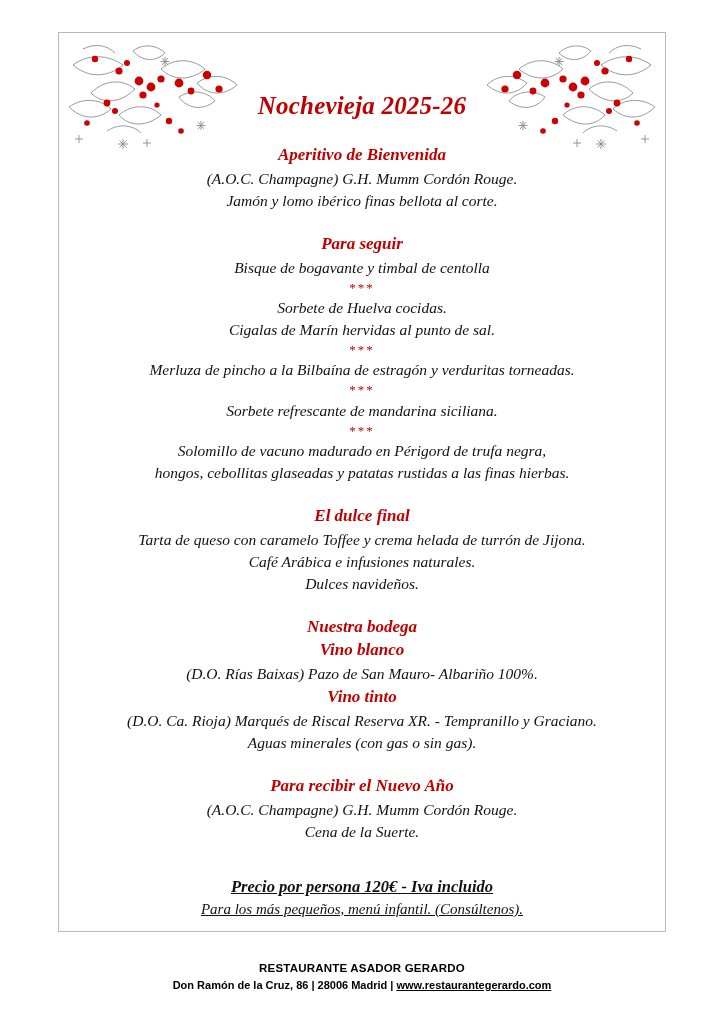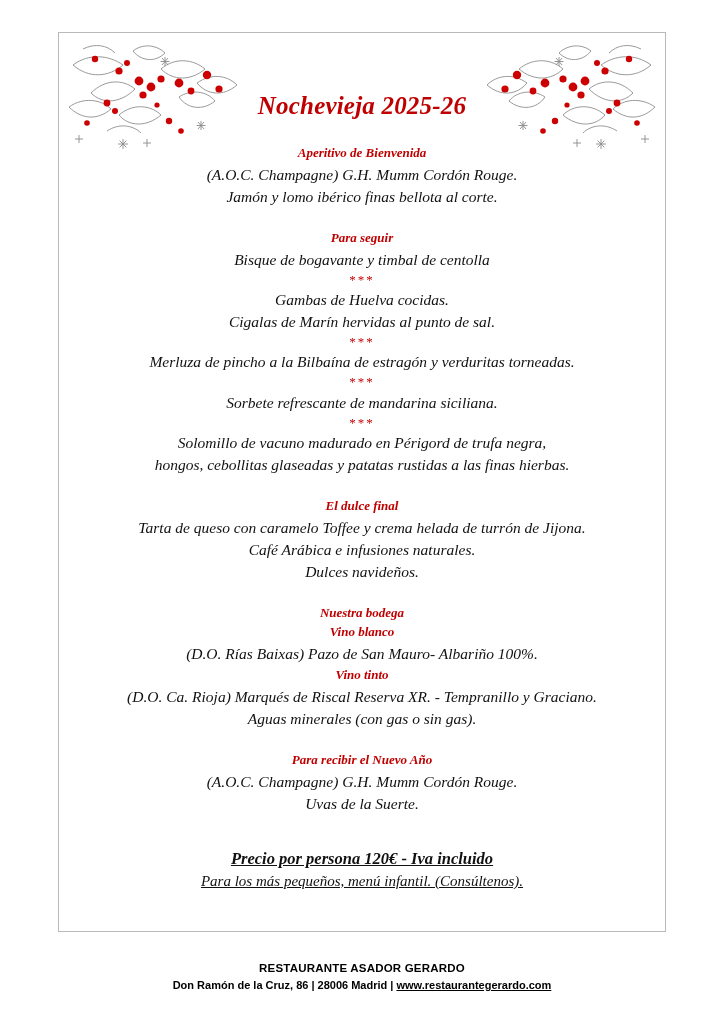--- a/index.html
+++ b/index.html
@@ -57,21 +57,21 @@
   }
   .doc-title .line2 { display: block; font-style: italic; }
 
   .section {
     margin-top: 22px;
   }
   .section-title {
     color: #c00000;
     font-weight: bold;
     font-style: italic;
-    font-size: 13px;
+    font-size: 17px;
     margin: 0 0 3px 0;
   }
   .section-title.tight {
     margin-top: 2px;
   }
   .line {
     font-style: italic;
     font-size: 15.5px;
     line-height: 1.42;
     margin: 0;
@@ -225,21 +225,21 @@
       <div class="section">
         <p class="section-title">Aperitivo de Bienvenida</p>
         <p class="line">(A.O.C. Champagne) G.H. Mumm Cordón Rouge.</p>
         <p class="line">Jamón y lomo ibérico finas bellota al corte.</p>
       </div>
 
       <div class="section">
         <p class="section-title">Para seguir</p>
         <p class="line">Bisque de bogavante y timbal de centolla</p>
         <p class="sep">***</p>
-        <p class="line">Gambas de Huelva cocidas.</p>
+        <p class="line">Sorbete de Huelva cocidas.</p>
         <p class="line">Cigalas de Marín hervidas al punto de sal.</p>
         <p class="sep">***</p>
         <p class="line">Merluza de pincho a la Bilbaína de estragón y verduritas torneadas.</p>
         <p class="sep">***</p>
         <p class="line">Sorbete refrescante de mandarina siciliana.</p>
         <p class="sep">***</p>
         <p class="line">Solomillo de vacuno madurado en Périgord de trufa negra,</p>
         <p class="line">hongos, cebollitas glaseadas y patatas rustidas a las finas hierbas.</p>
       </div>
 
@@ -255,21 +255,21 @@
         <p class="section-title tight">Vino blanco</p>
         <p class="line">(D.O. Rías Baixas) Pazo de San Mauro- Albariño 100%.</p>
         <p class="section-title tight">Vino tinto</p>
         <p class="line">(D.O. Ca. Rioja) Marqués de Riscal Reserva XR. - Tempranillo y Graciano.</p>
         <p class="line">Aguas minerales (con gas o sin gas).</p>
       </div>
 
       <div class="section">
         <p class="section-title">Para recibir el Nuevo Año</p>
         <p class="line">(A.O.C. Champagne) G.H. Mumm Cordón Rouge.</p>
-        <p class="line">Uvas de la Suerte.</p>
+        <p class="line">Cena de la Suerte.</p>
       </div>
 
       <div class="price-block">
         <p class="price">Precio por persona 120€ - Iva incluido</p>
         <p class="price-note">Para los más pequeños, menú infantil. (Consúltenos).</p>
       </div>
 
     </div>
   </div>
 

